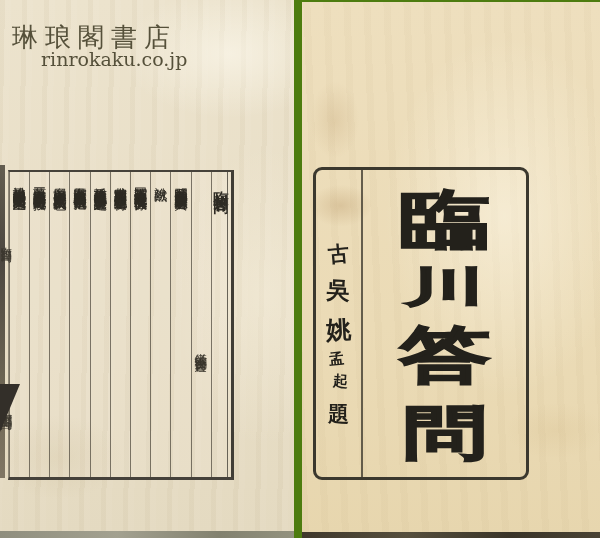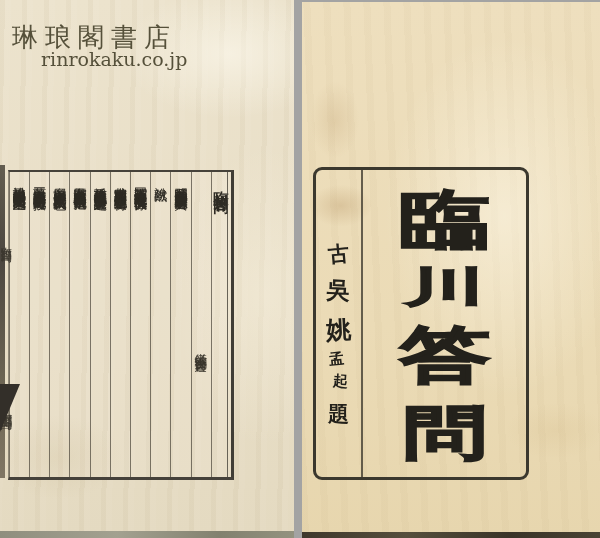--- a/index.html
+++ b/index.html
@@ -1,20 +1,20 @@
 <!DOCTYPE html>
 <html><head>
 <meta charset="utf-8">
 <style>
   html,body{margin:0;padding:0;}
   body{
     width:600px;height:538px;background:#ffffff;overflow:hidden;
     font-family:"DejaVu Serif","Liberation Serif",serif;
   }
-  .canvas{position:relative;width:600px;height:538px;background:#a3a3a3;}
+  .canvas{position:relative;width:600px;height:538px;background:#4d7c0f;}
 
   
   .photo-left{
     position:absolute;left:0;top:0;width:294px;height:538px;overflow:hidden;
     background-color:#e9dfc7;
     background-image:
       radial-gradient(150px 90px at 78% 10%, rgba(255,252,242,.55), transparent 72%),
       radial-gradient(120px 200px at 90% 55%, rgba(250,244,228,.4), transparent 75%),
       radial-gradient(90px 60px at 20% 85%, rgba(190,170,125,.18), transparent 70%),
       repeating-linear-gradient(91deg, rgba(140,118,75,.05) 0 5px, rgba(255,255,255,.04) 5px 11px, transparent 11px 22px),

